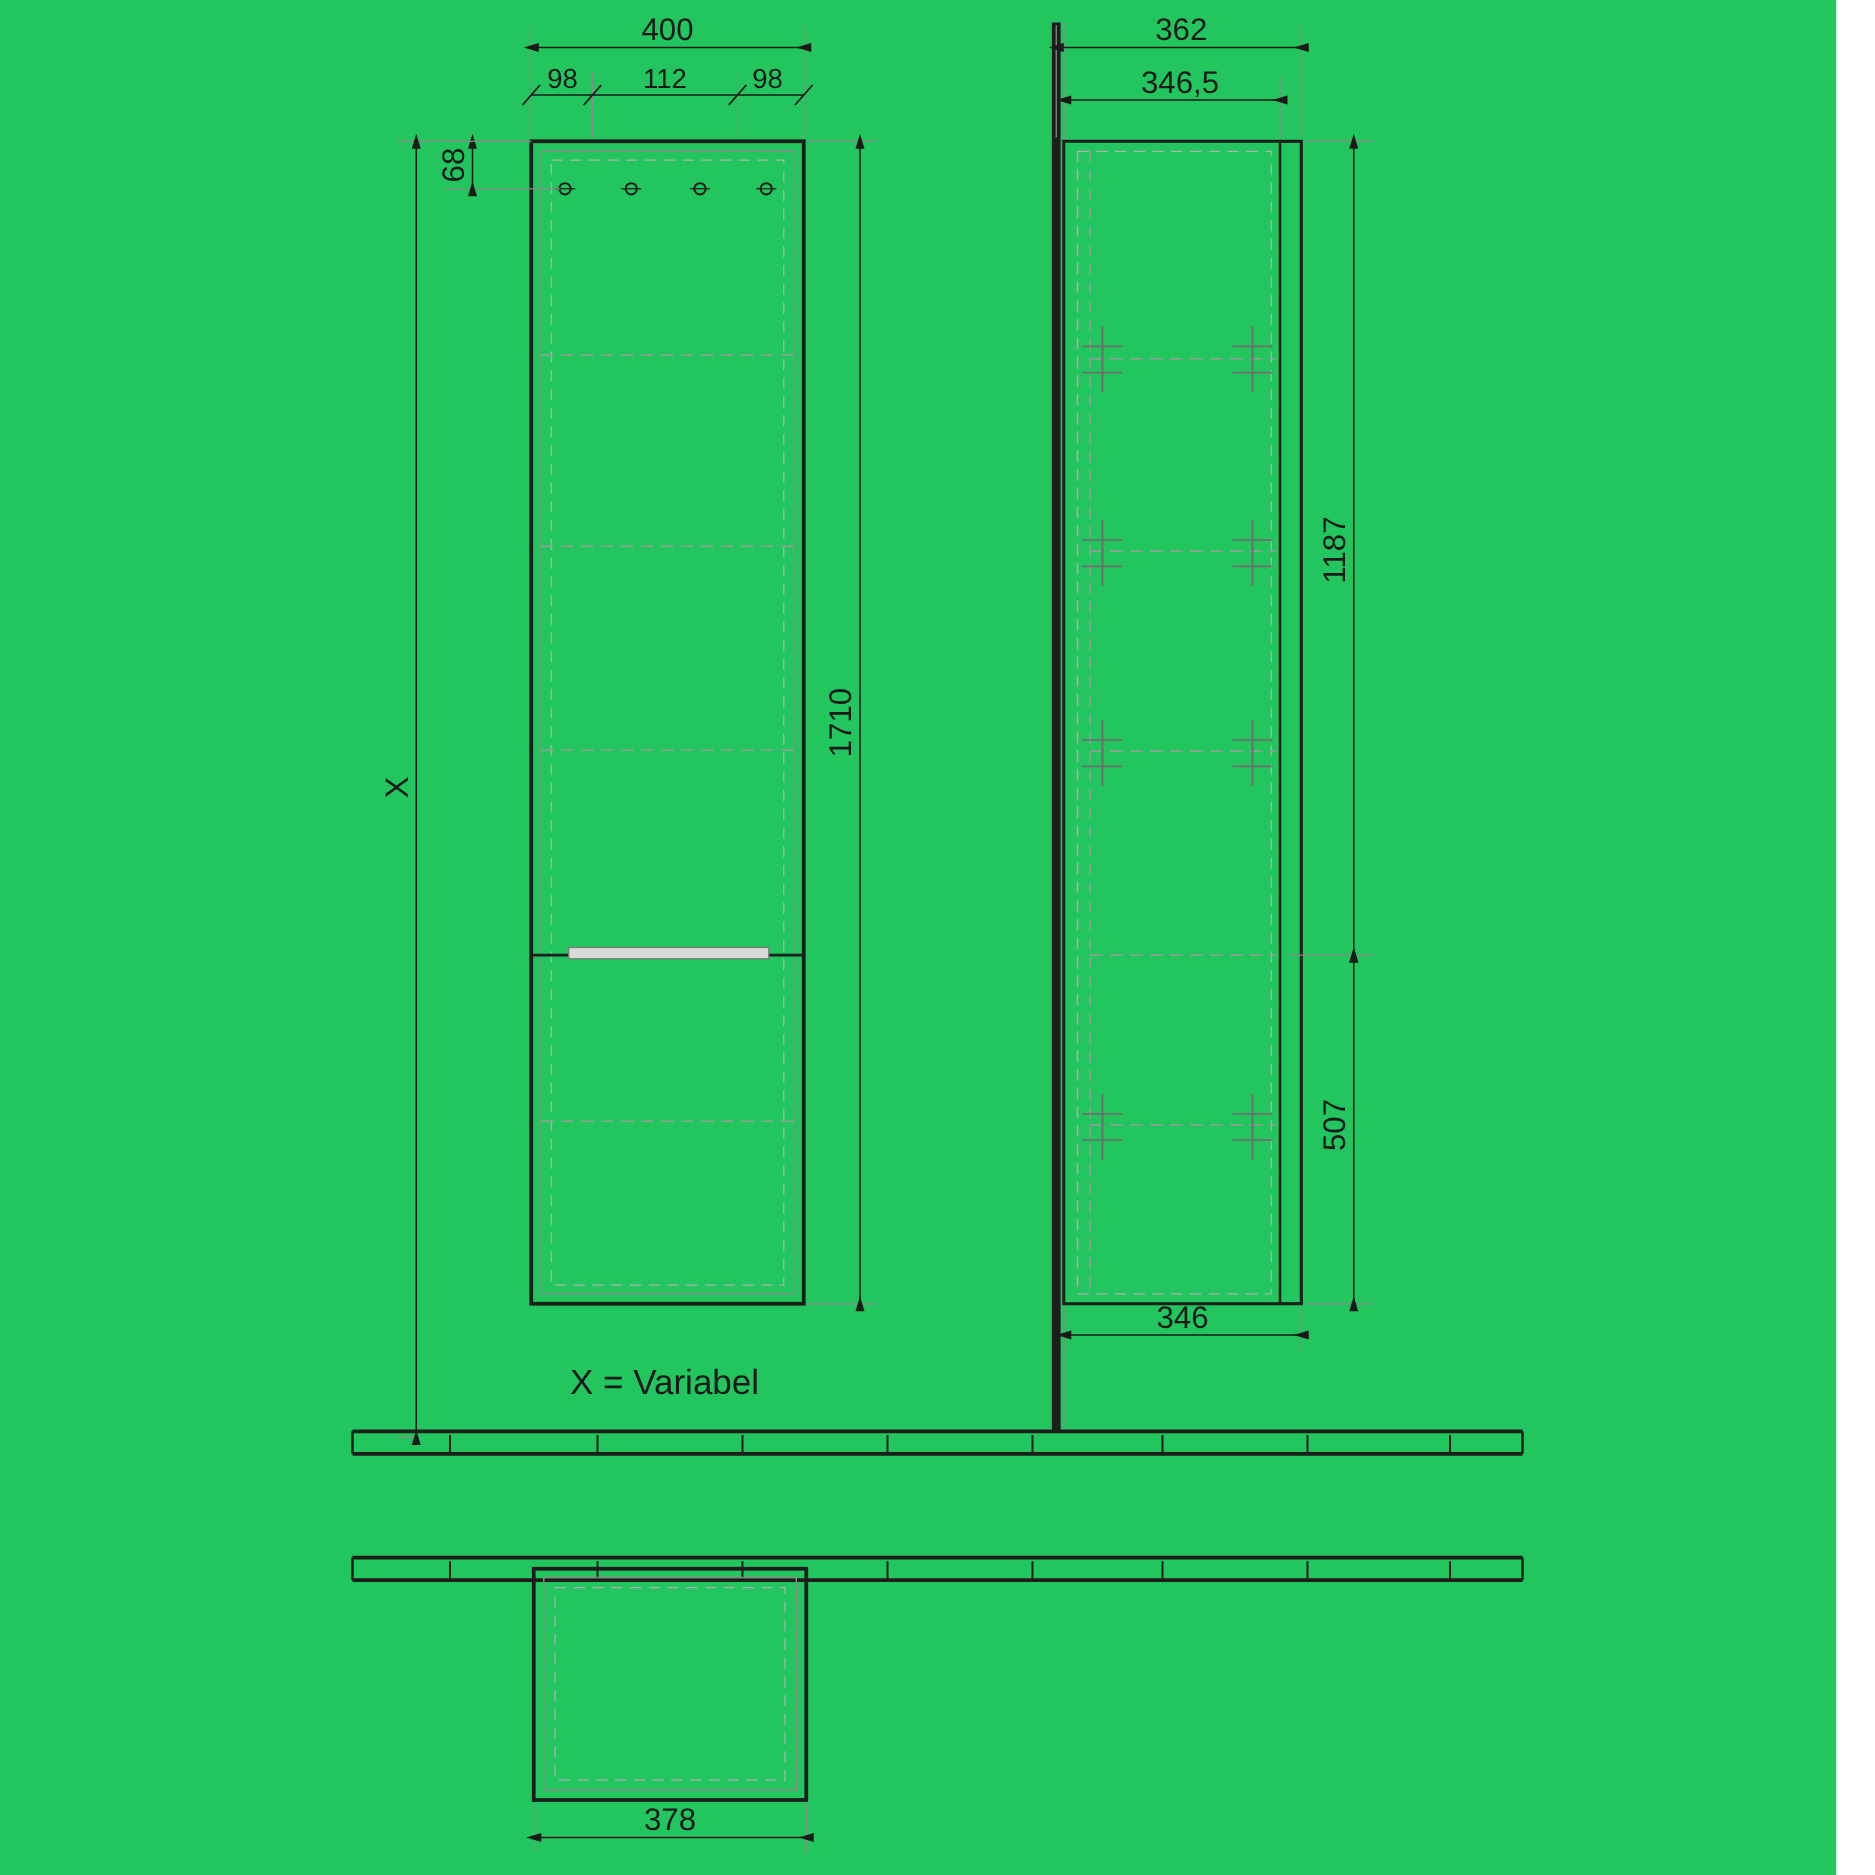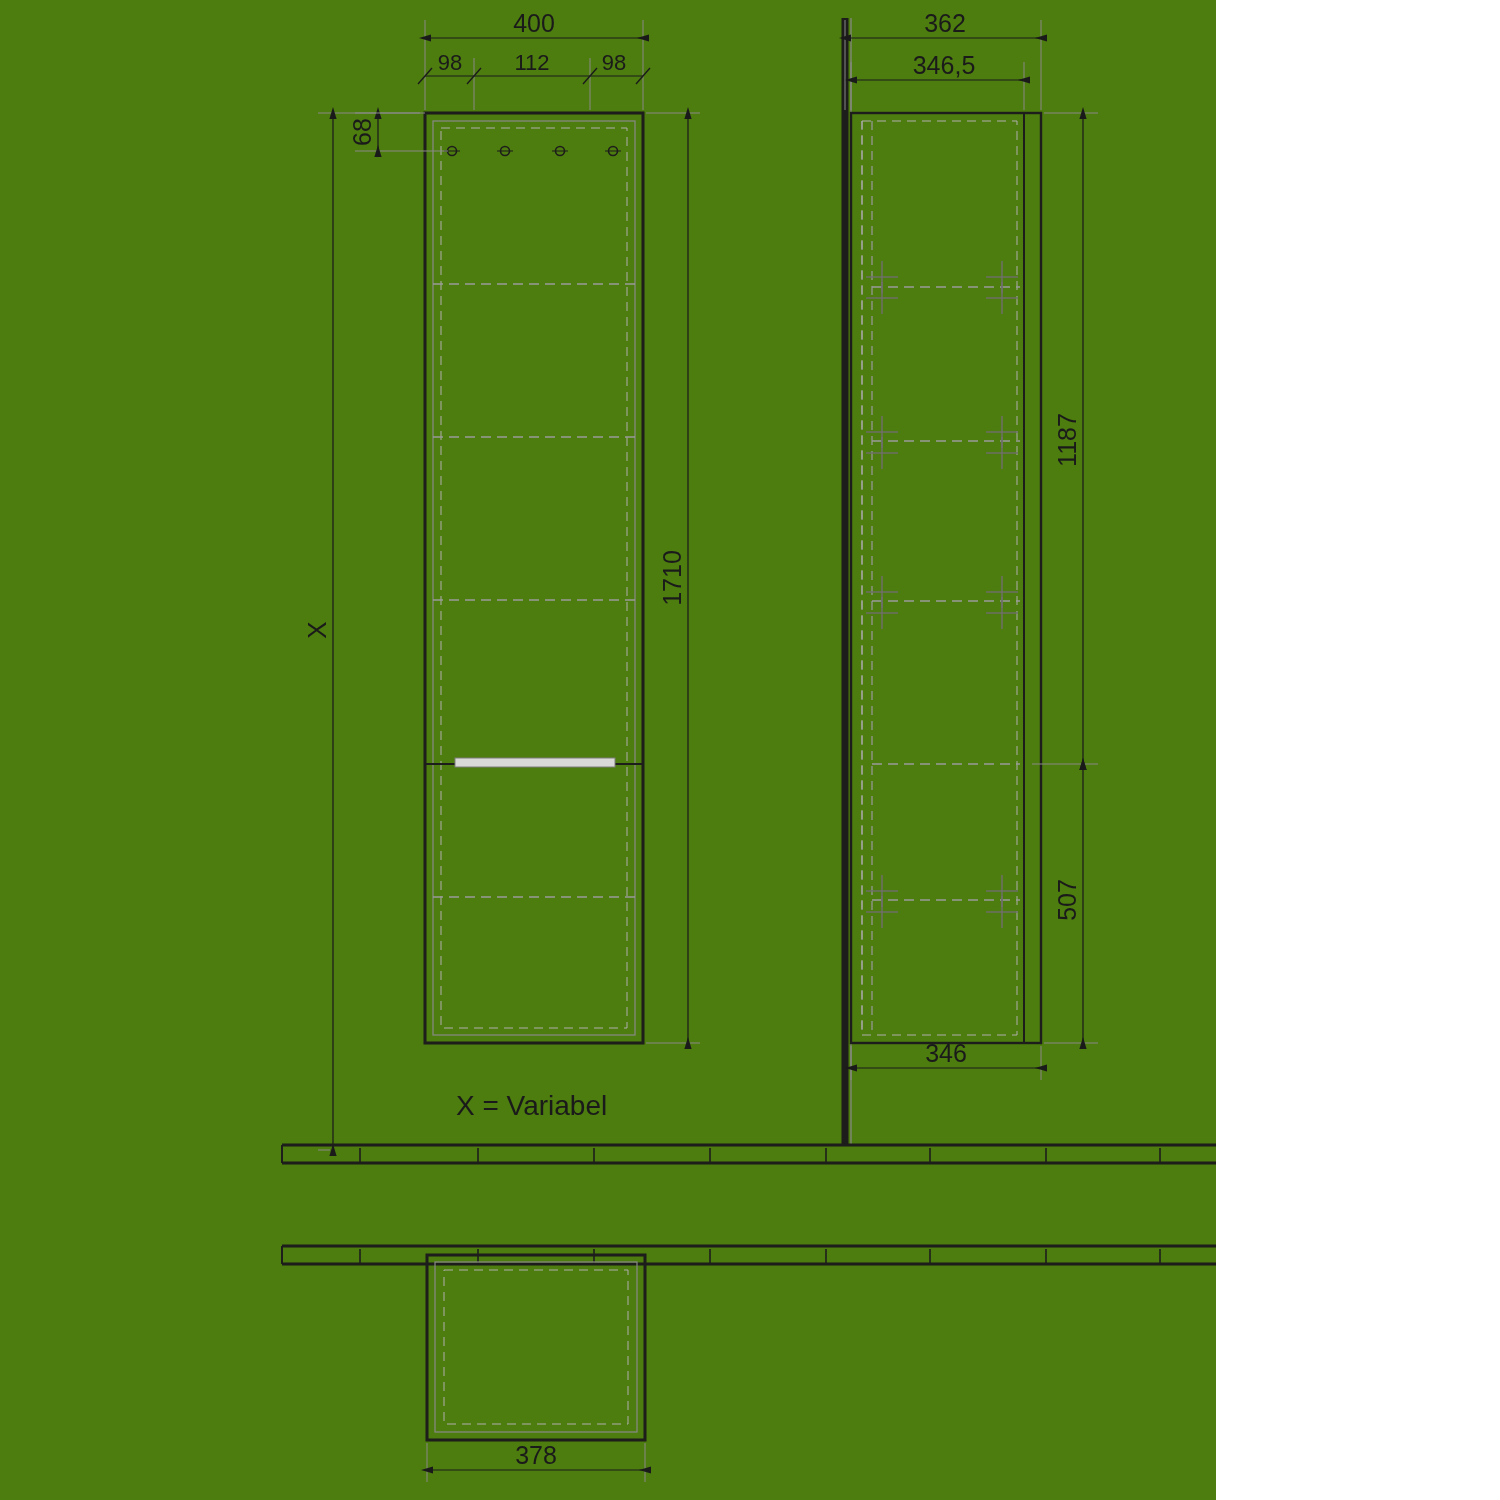--- a/index.html
+++ b/index.html
@@ -5,23 +5,23 @@
   html, body {
     margin: 0;
     padding: 0;
     background: #ffffff;
   }
   body {
     font-family: "Liberation Sans", sans-serif;
   }
   #sheet {
     position: relative;
-    width: 1216px;
+    width: 1469px;
     height: 1500px;
-    background: #4d7c0f;
+    background: #22c55e;
     overflow: hidden;
   }
   #sheet svg {
     position: absolute;
     left: 0;
     top: 0;
   }
   .dimtext {
     font-family: "Liberation Sans", sans-serif;
     font-size: 25px;

